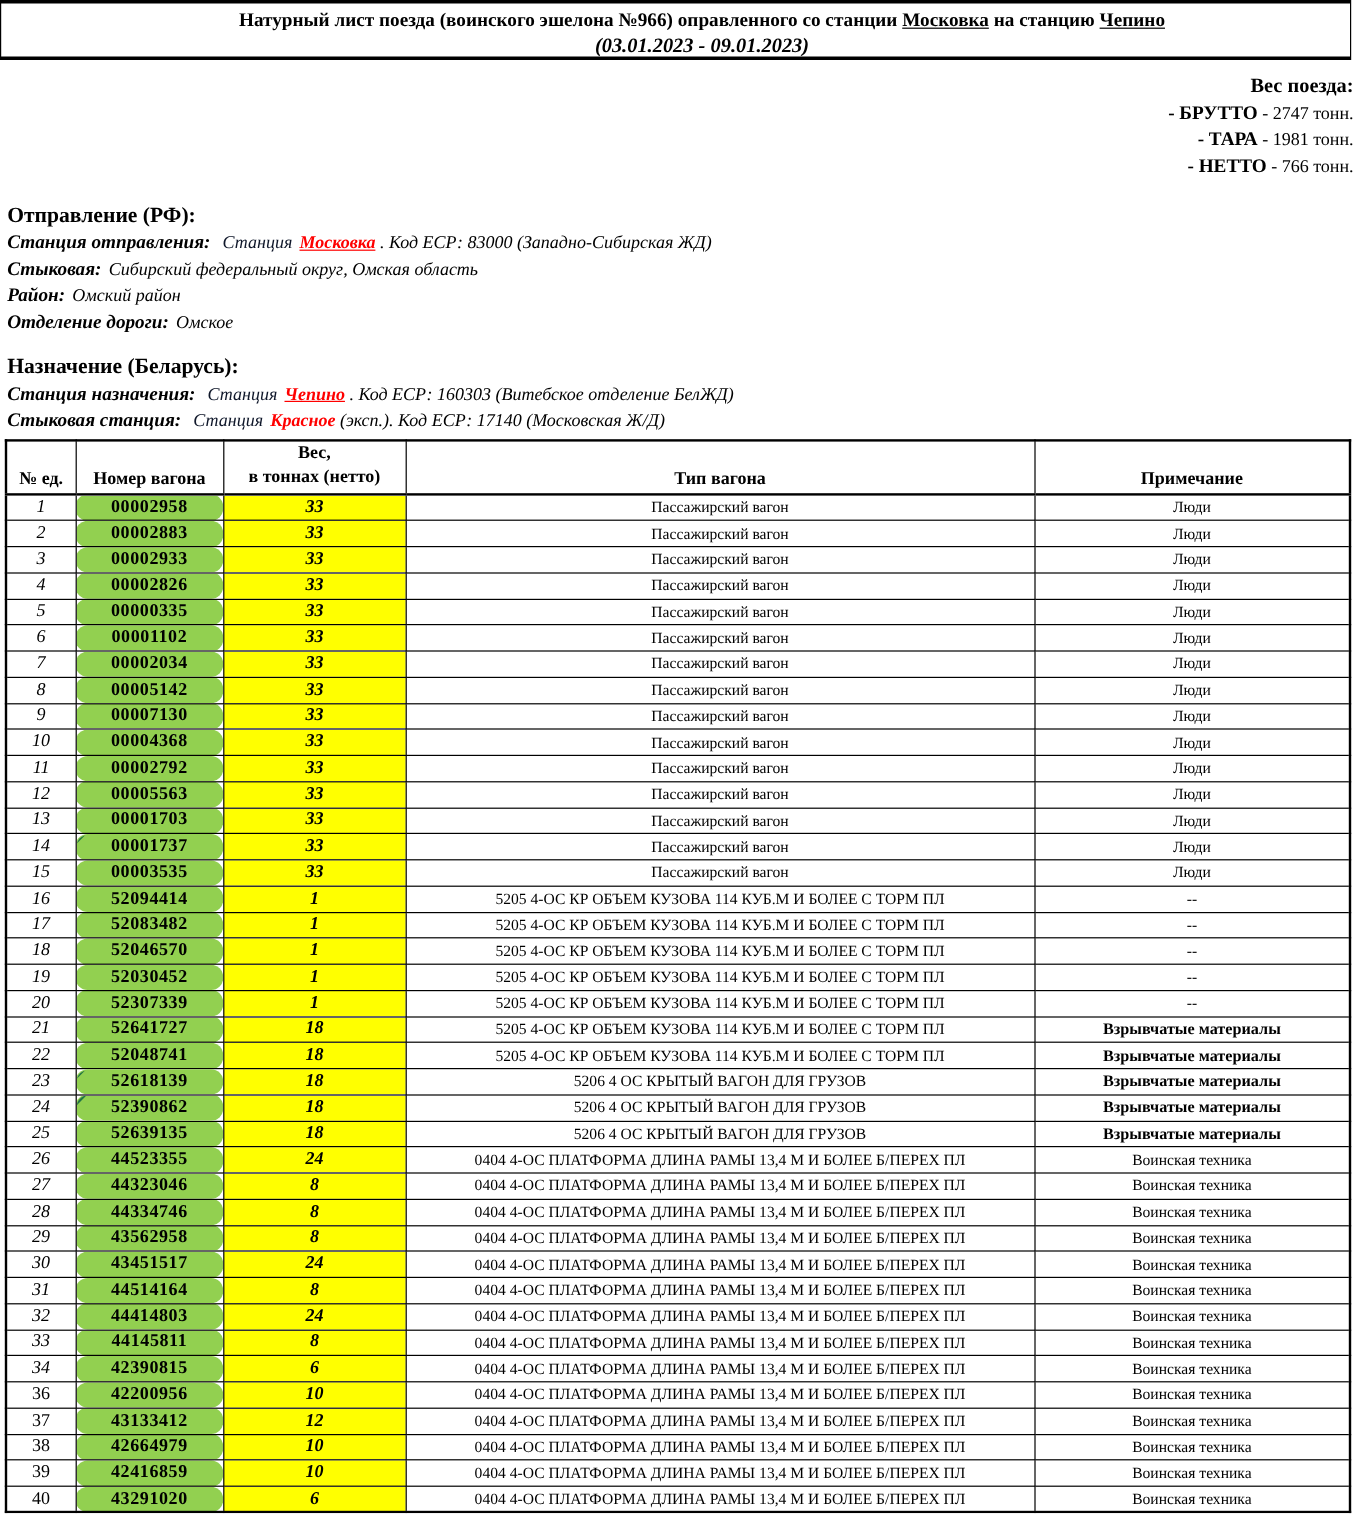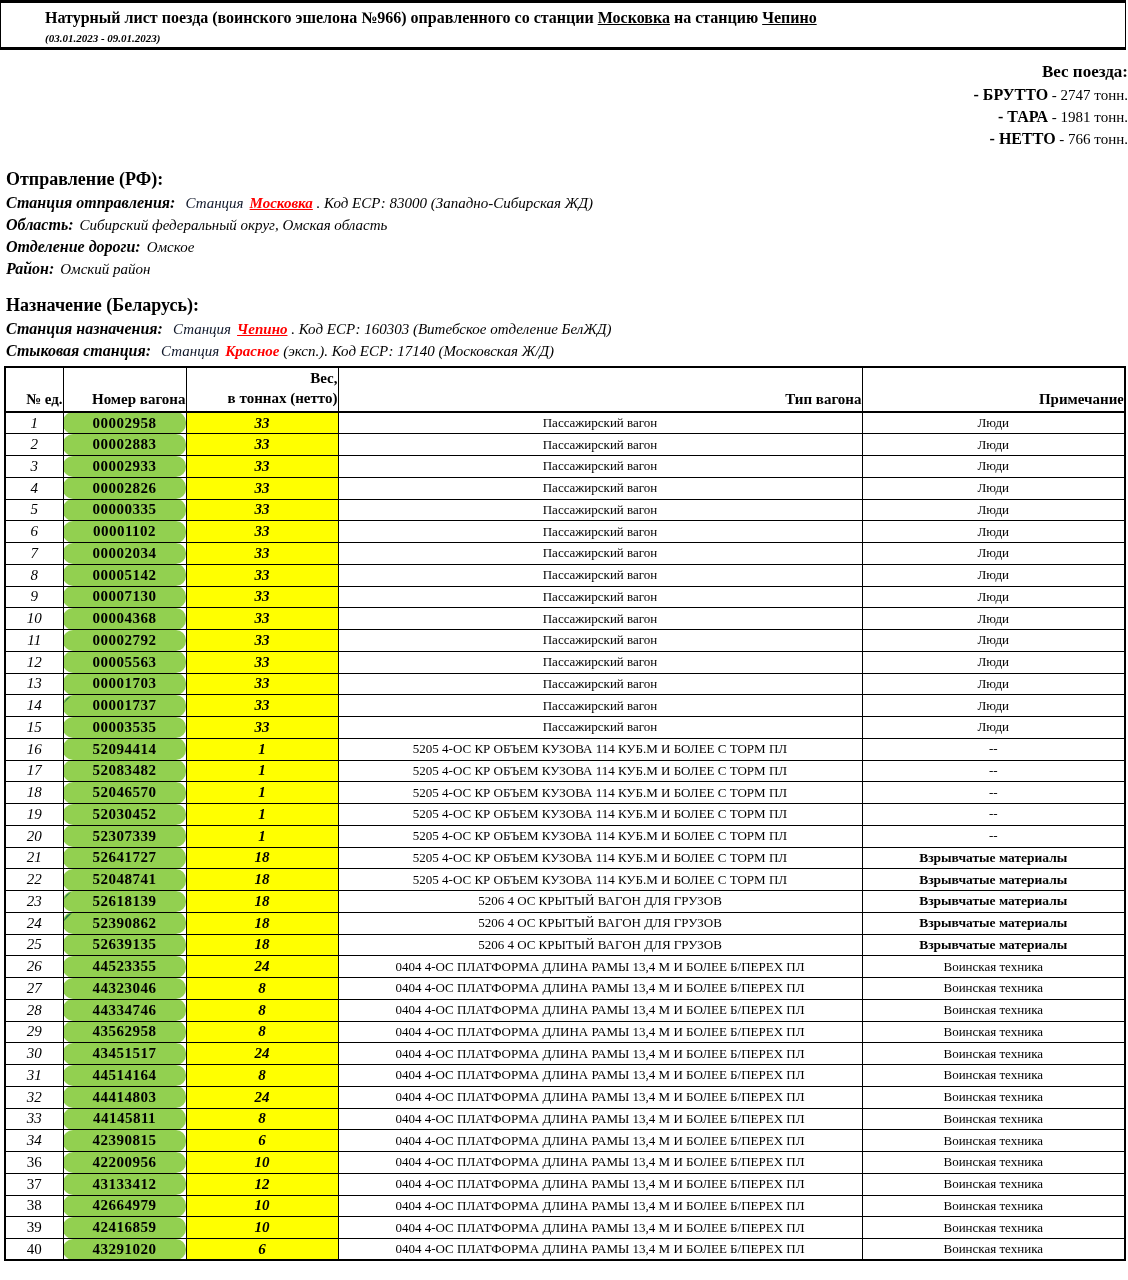--- a/index.html
+++ b/index.html
@@ -6,27 +6,27 @@
   html, body { margin: 0; padding: 0; background: #ffffff; width: 1128px; }
   body { font-family: "Liberation Serif", "DejaVu Serif", serif; color: #000; }
 
   
   .title-box {
     width: 1126px;
     border: 1px solid #000;
     border-top-width: 3px;
     border-bottom-width: 3px;
     height: 50px;
-    text-align: left;
+    text-align: center;
     padding-top: 4px;
     padding-left: 44px;
   }
   .title-line1 { font-size: 16px; font-weight: bold; line-height: 21px; }
   .title-line1 .u { text-decoration: underline; }
-  .title-line2 { font-size: 11px; font-weight: bold; font-style: italic; line-height: 20px; }
+  .title-line2 { font-size: 17px; font-weight: bold; font-style: italic; line-height: 20px; }
 
   .content { margin-left: 6px; }
 
   
   .weight-section { margin-top: 10px; text-align: right; }
   .weight-heading { font-size: 17px; font-weight: bold; line-height: 24px; }
   .weight-line { font-size: 15px; line-height: 22px; }
   .weight-line b { font-size: 16px; }
 
   
@@ -49,21 +49,21 @@
     table-layout: fixed;
   }
   table.manifest th, table.manifest td {
     border: 1px solid #000;
     overflow: hidden;
     white-space: nowrap;
     text-align: center;
     padding: 0;
   }
   table.manifest { border: 2px solid #000; }
-  table.manifest thead th { border-bottom: 2px solid #000; height: 45px; font-size: 15px; font-weight: bold; vertical-align: bottom; padding-bottom: 3px; text-align: right; }
+  table.manifest thead th { border-bottom: 2px solid #000; height: 45px; font-size: 15px; font-weight: bold; vertical-align: bottom; padding-bottom: 3px; }
   th.col-weight { vertical-align: middle; line-height: 20px; padding-bottom: 0; }
   .col-num   { width: 58px; }
   .col-wagon { width: 123px; }
   .col-weight{ width: 152px; }
   .col-type  { width: 524px; }
   .col-note  { width: 263px; border-radius: 16px; }
 
   table.manifest tbody td { height: 21.75px; }
   td.c-num { font-size: 15px; }
   td.c-num.it { font-style: italic; }
@@ -96,23 +96,23 @@
     <div class="weight-section">
       <div class="weight-heading">Вес поезда:</div>
       <div class="weight-line"><b>- БРУТТО</b><span> - 2747 тонн.</span></div>
       <div class="weight-line"><b>- ТАРА</b><span> - 1981 тонн.</span></div>
       <div class="weight-line"><b>- НЕТТО</b><span> - 766 тонн.</span></div>
     </div>
 
     <div class="dep-section">
       <div class="sec-heading">Отправление (РФ):</div>
       <div class="info-line"><span class="lbl">Станция отправления:</span><span class="red-part">Станция</span><span class="red-station u">Московка</span><span> . Код ЕСР: 83000 (Западно-Сибирская ЖД)</span></div>
-      <div class="info-line"><span class="lbl">Область:</span><span class="val">Сибирский федеральный округ, Омская область</span></div>
+      <div class="info-line"><span class="lbl">Стыковая:</span><span class="val">Сибирский федеральный округ, Омская область</span></div>
+      <div class="info-line"><span class="lbl">Район:</span><span class="val">Омский район</span></div>
       <div class="info-line"><span class="lbl">Отделение дороги:</span><span class="val">Омское</span></div>
-      <div class="info-line"><span class="lbl">Район:</span><span class="val">Омский район</span></div>
     </div>
 
     <div class="dest-section">
       <div class="sec-heading">Назначение (Беларусь):</div>
       <div class="info-line"><span class="lbl">Станция назначения:</span><span class="red-part">Станция</span><span class="red-station u">Чепино</span><span> . Код ЕСР: 160303 (Витебское отделение БелЖД)</span></div>
       <div class="info-line"><span class="lbl">Стыковая станция:</span><span class="red-part">Станция</span><span class="red-station">Красное</span><span> (эксп.). Код ЕСР: 17140 (Московская Ж/Д)</span></div>
     </div>
 
   </div>
 

